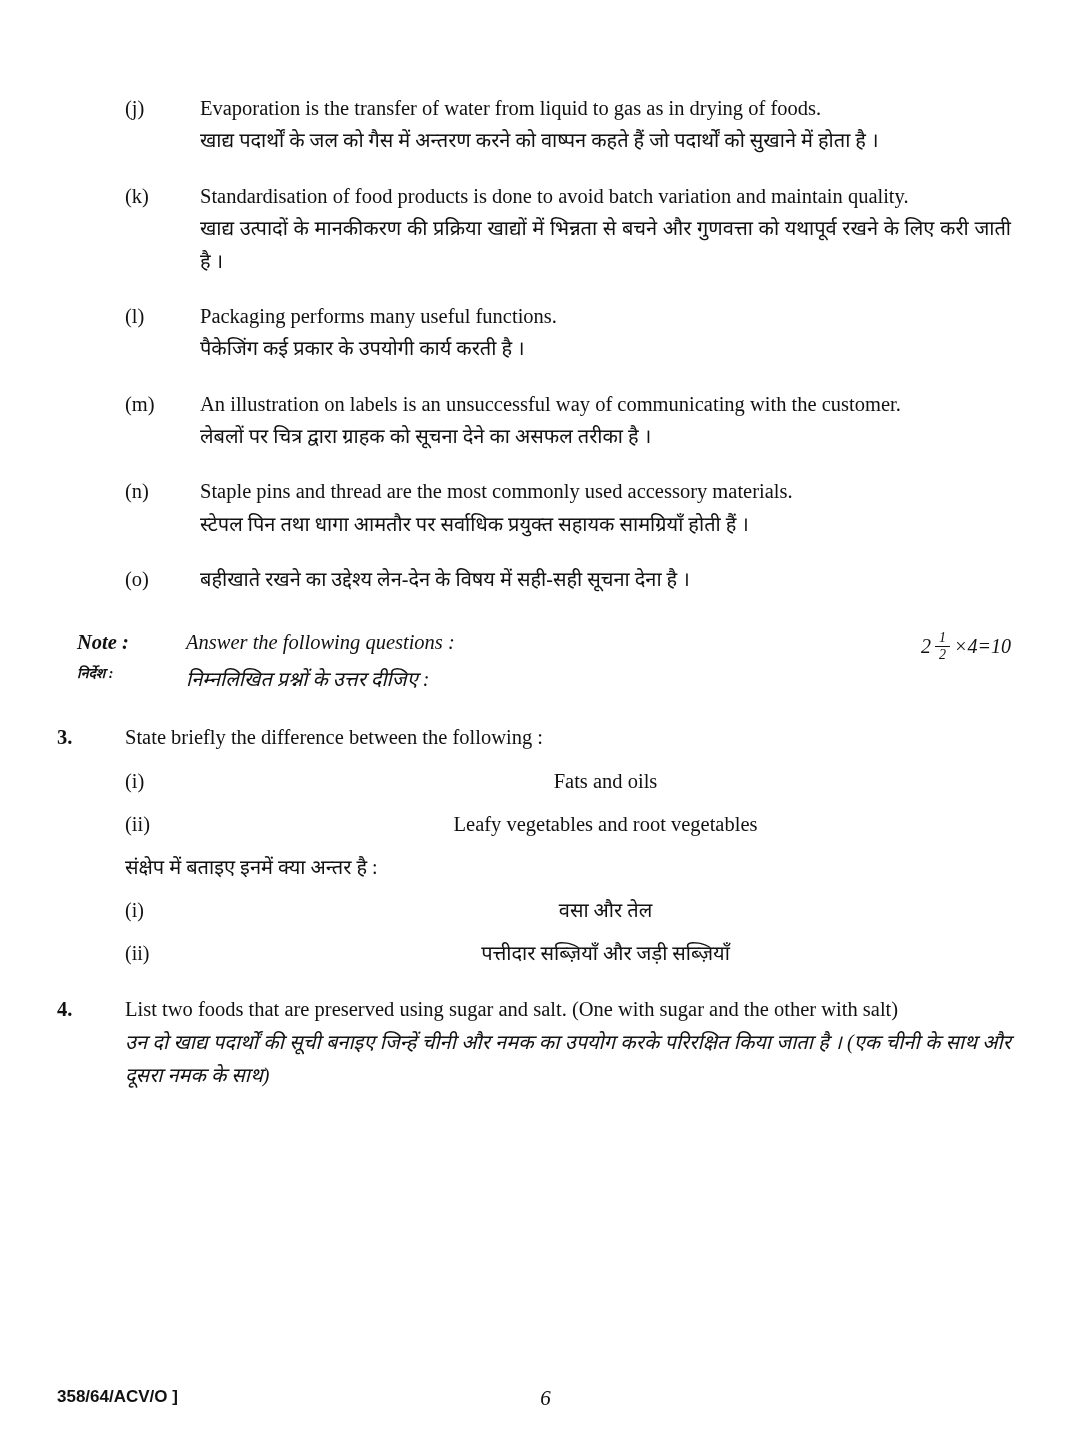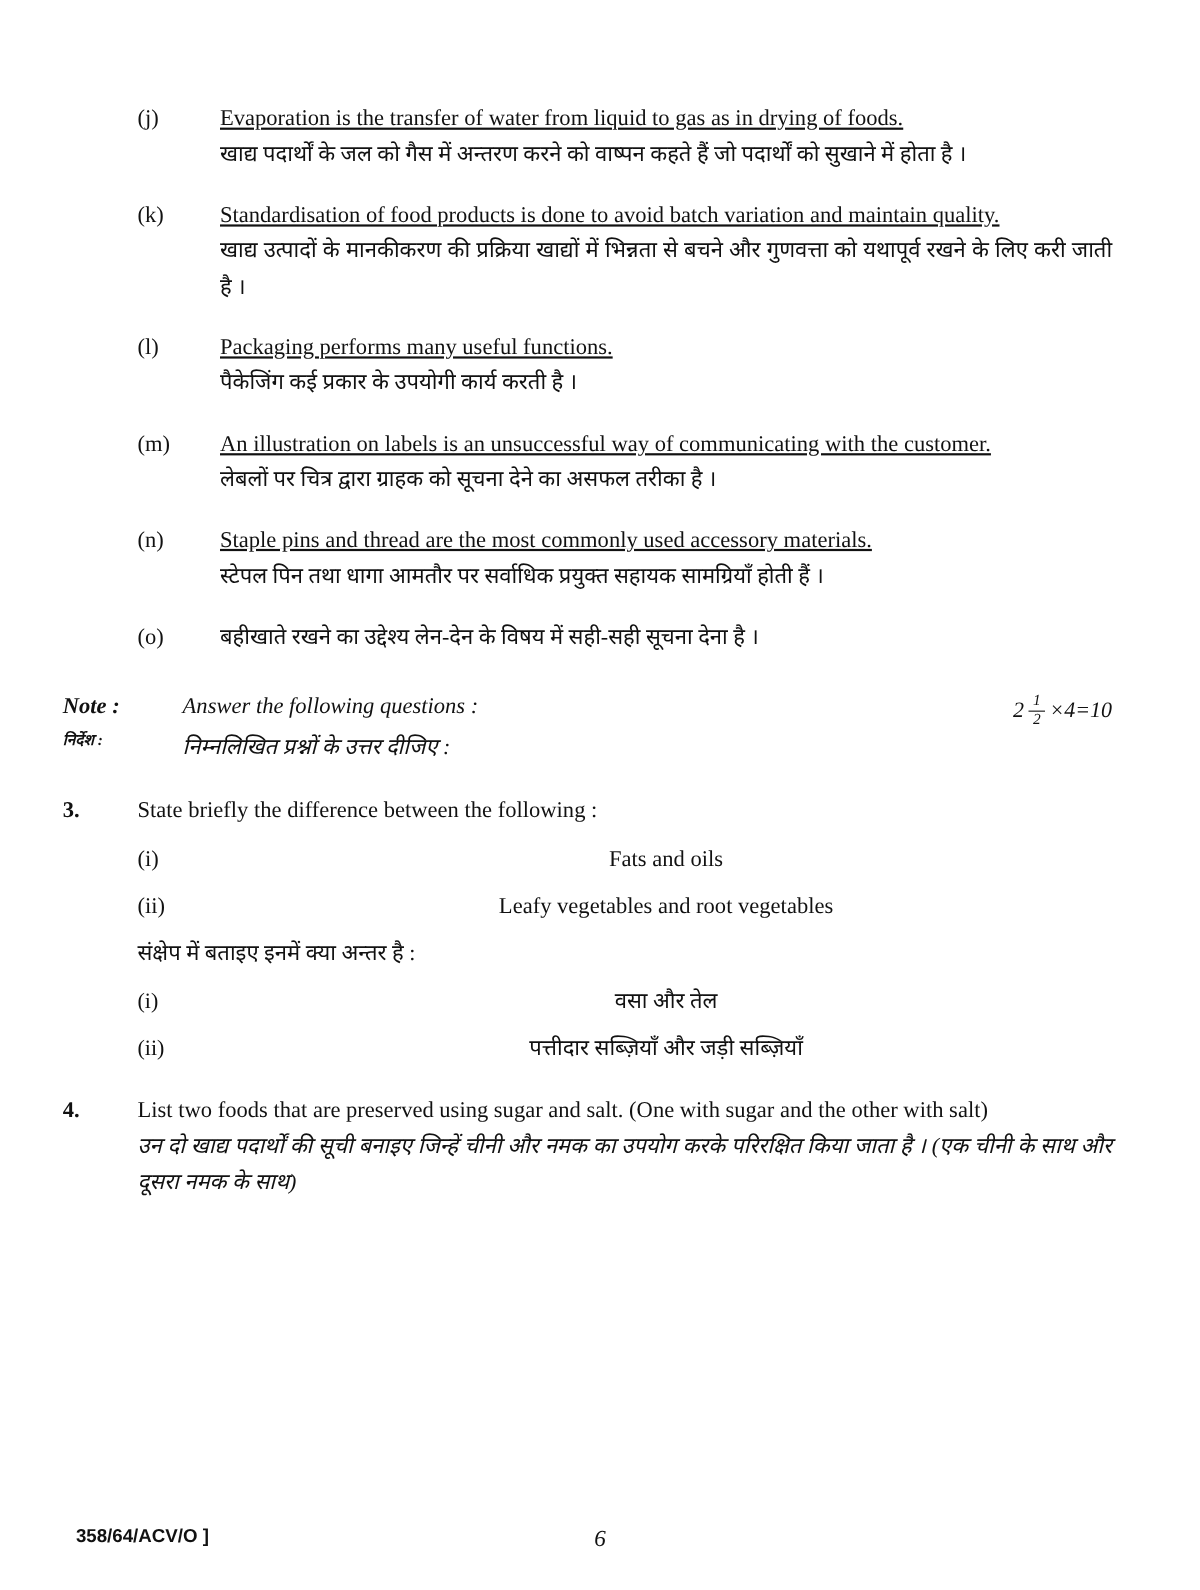--- a/index.html
+++ b/index.html
@@ -21,37 +21,37 @@
     flex: 0 0 75px;
     margin-left: 68px;
     font-size: 20.5px;
     line-height: 1.58;
   }
   .item-body { flex: 1; }
   .item-body .en {
     font-size: 20.5px;
     line-height: 1.58;
     text-align: justify;
-    text-decoration: underline;
   }
   .item-body .hi {
     font-size: 20px;
     line-height: 1.62;
     text-align: justify;
   }
 
   
   .note-block { margin-top: 30px; margin-bottom: 26px; }
   .note-row { display: flex; align-items: flex-start; }
   .note-label {
     flex: 0 0 88px;
     font-weight: bold;
     font-style: italic;
     font-size: 20.5px;
     line-height: 1.6;
+    margin-left: 20px;
   }
   .note-text {
     flex: 1;
     font-style: italic;
     font-size: 20.5px;
     line-height: 1.6;
     margin-left: 21px;
   }
   .note-marks {
     font-style: italic;
@@ -94,21 +94,20 @@
   .hindi-intro { margin-top: 10px; font-size: 20px; line-height: 1.6; }
 
   
   .footer-code {
     position: absolute;
     left: 57px;
     bottom: 38px;
     font-family: "Liberation Sans", sans-serif;
     font-weight: bold;
     font-size: 17px;
-    margin-left: 12px;
   }
   .footer-page {
     position: absolute;
     left: 0;
     right: 0;
     bottom: 34px;
     text-align: center;
     font-style: italic;
     font-size: 21px;
   }

